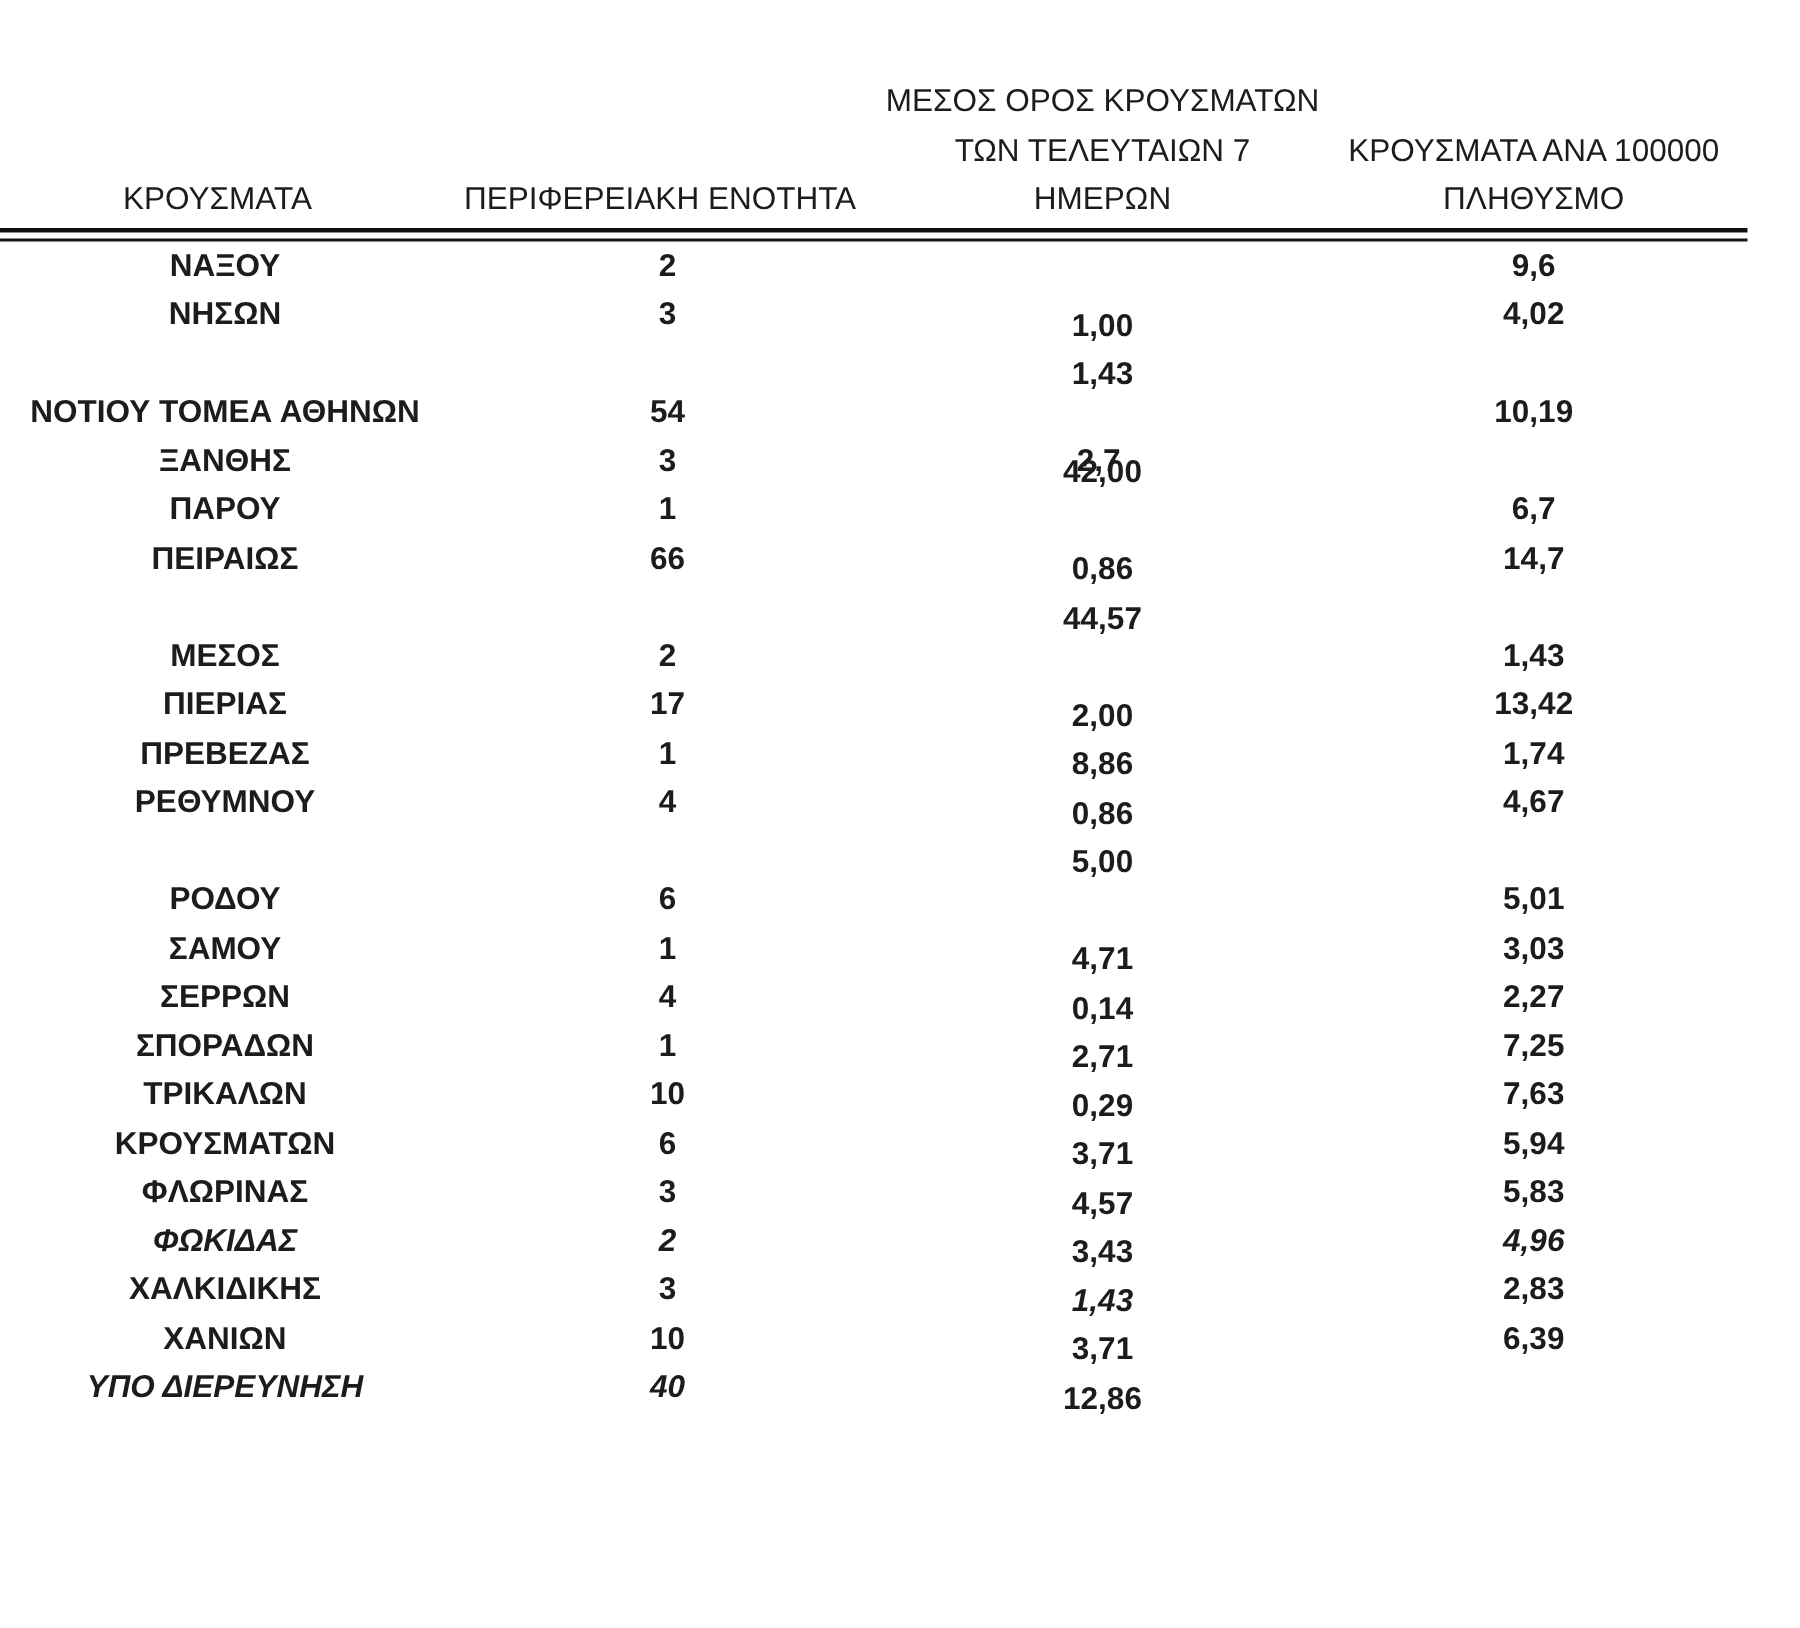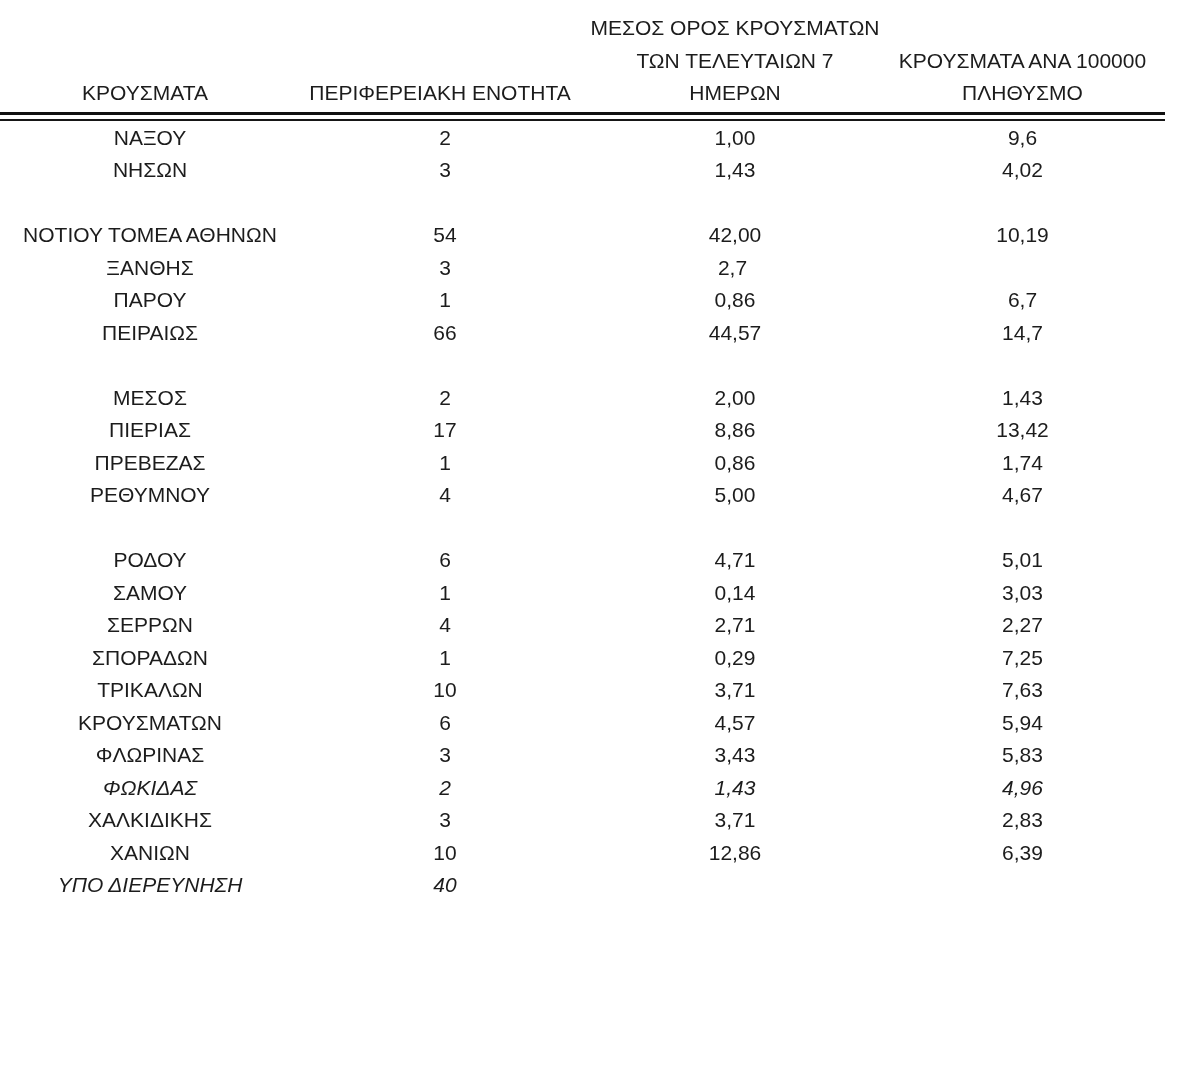--- a/index.html
+++ b/index.html
@@ -26,34 +26,34 @@
   }
   .cell {
     text-align: center;
     line-height: 32.5px;
     font-size: 21px;
     white-space: pre-line;
     overflow: hidden;
   }
   .col-region  { width: 300px; }
   .col-cases   { width: 290px; }
-  .col-avg7    { width: 290px; }
+  .col-avg7    { width: 290px; margin-top: 40px; }
   .col-per100k { width: 285px; }
   .header-row .cell { font-weight: 400; }
   .header-divider {
     margin-top: 2px;
     height: 0;
     border-top: 3px solid #101010;
   }
   .header-divider-thin {
     margin-top: 4px;
     height: 0;
     border-top: 2px solid #161616;
   }
-  .table-body { margin-top: 1px; }
+  .table-body { margin-top: 1px; font-weight: bold; }
   .data-row {
     display: flex;
     height: 32.5px;
   }
   .data-row .cell {
     height: 32.5px;
     line-height: 32.5px;
     white-space: nowrap;
   }
   .data-row.italic .cell { font-style: italic; }

